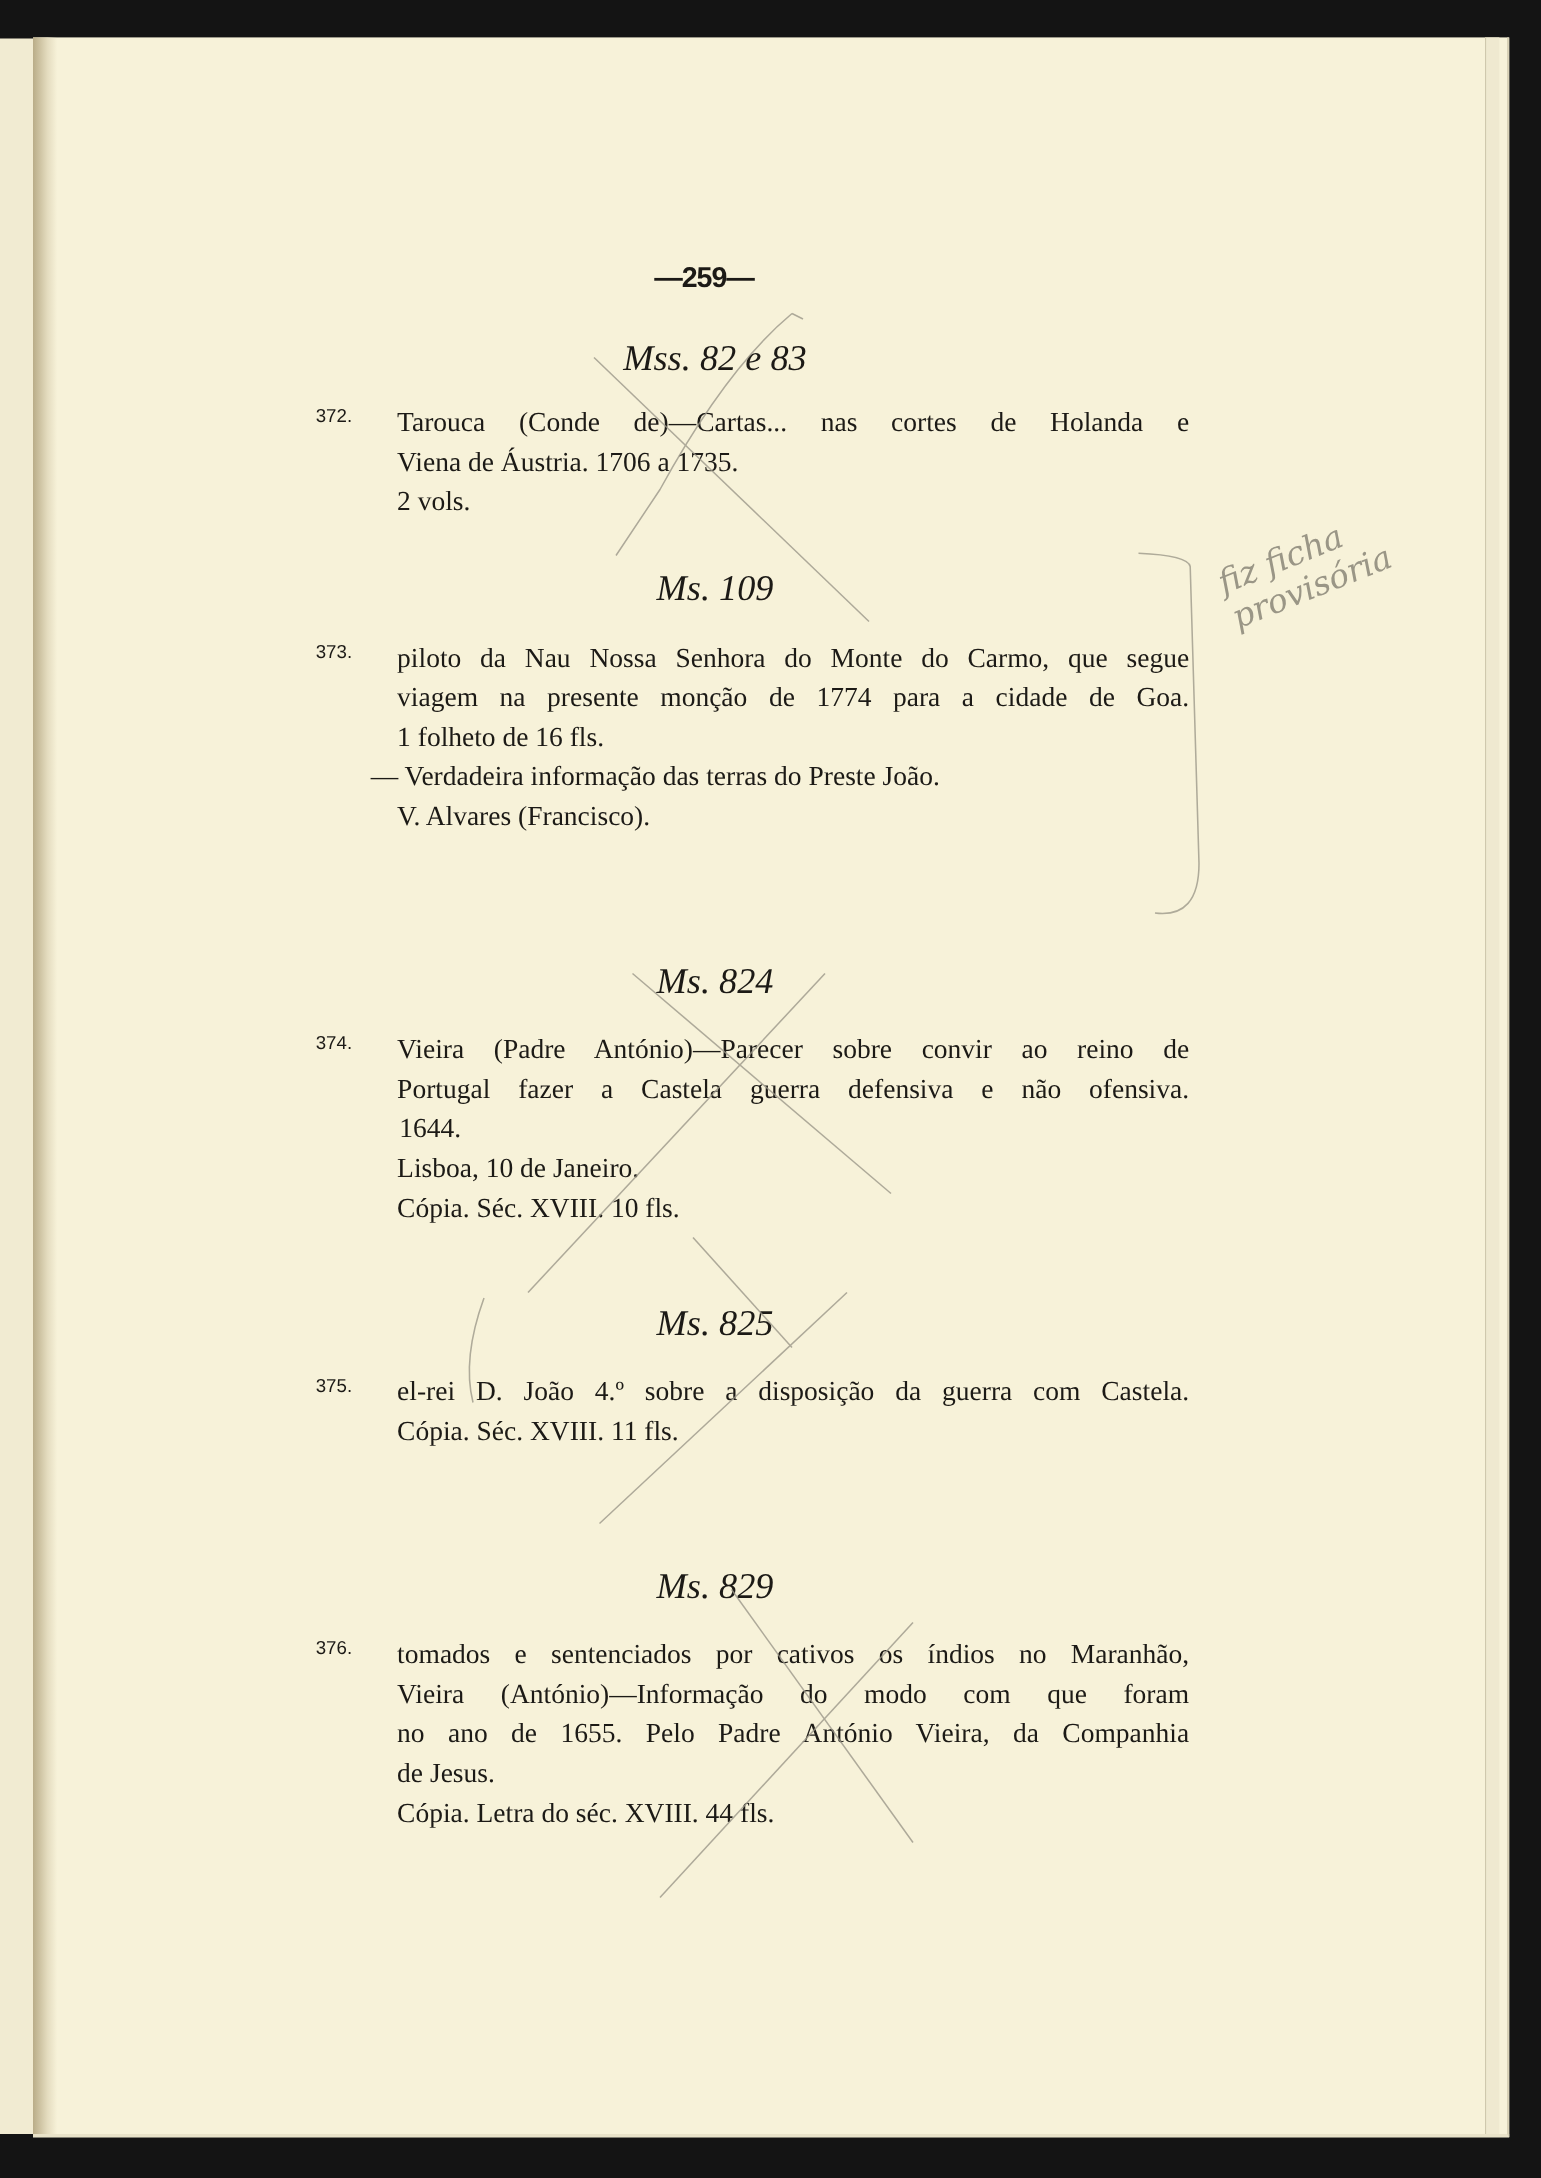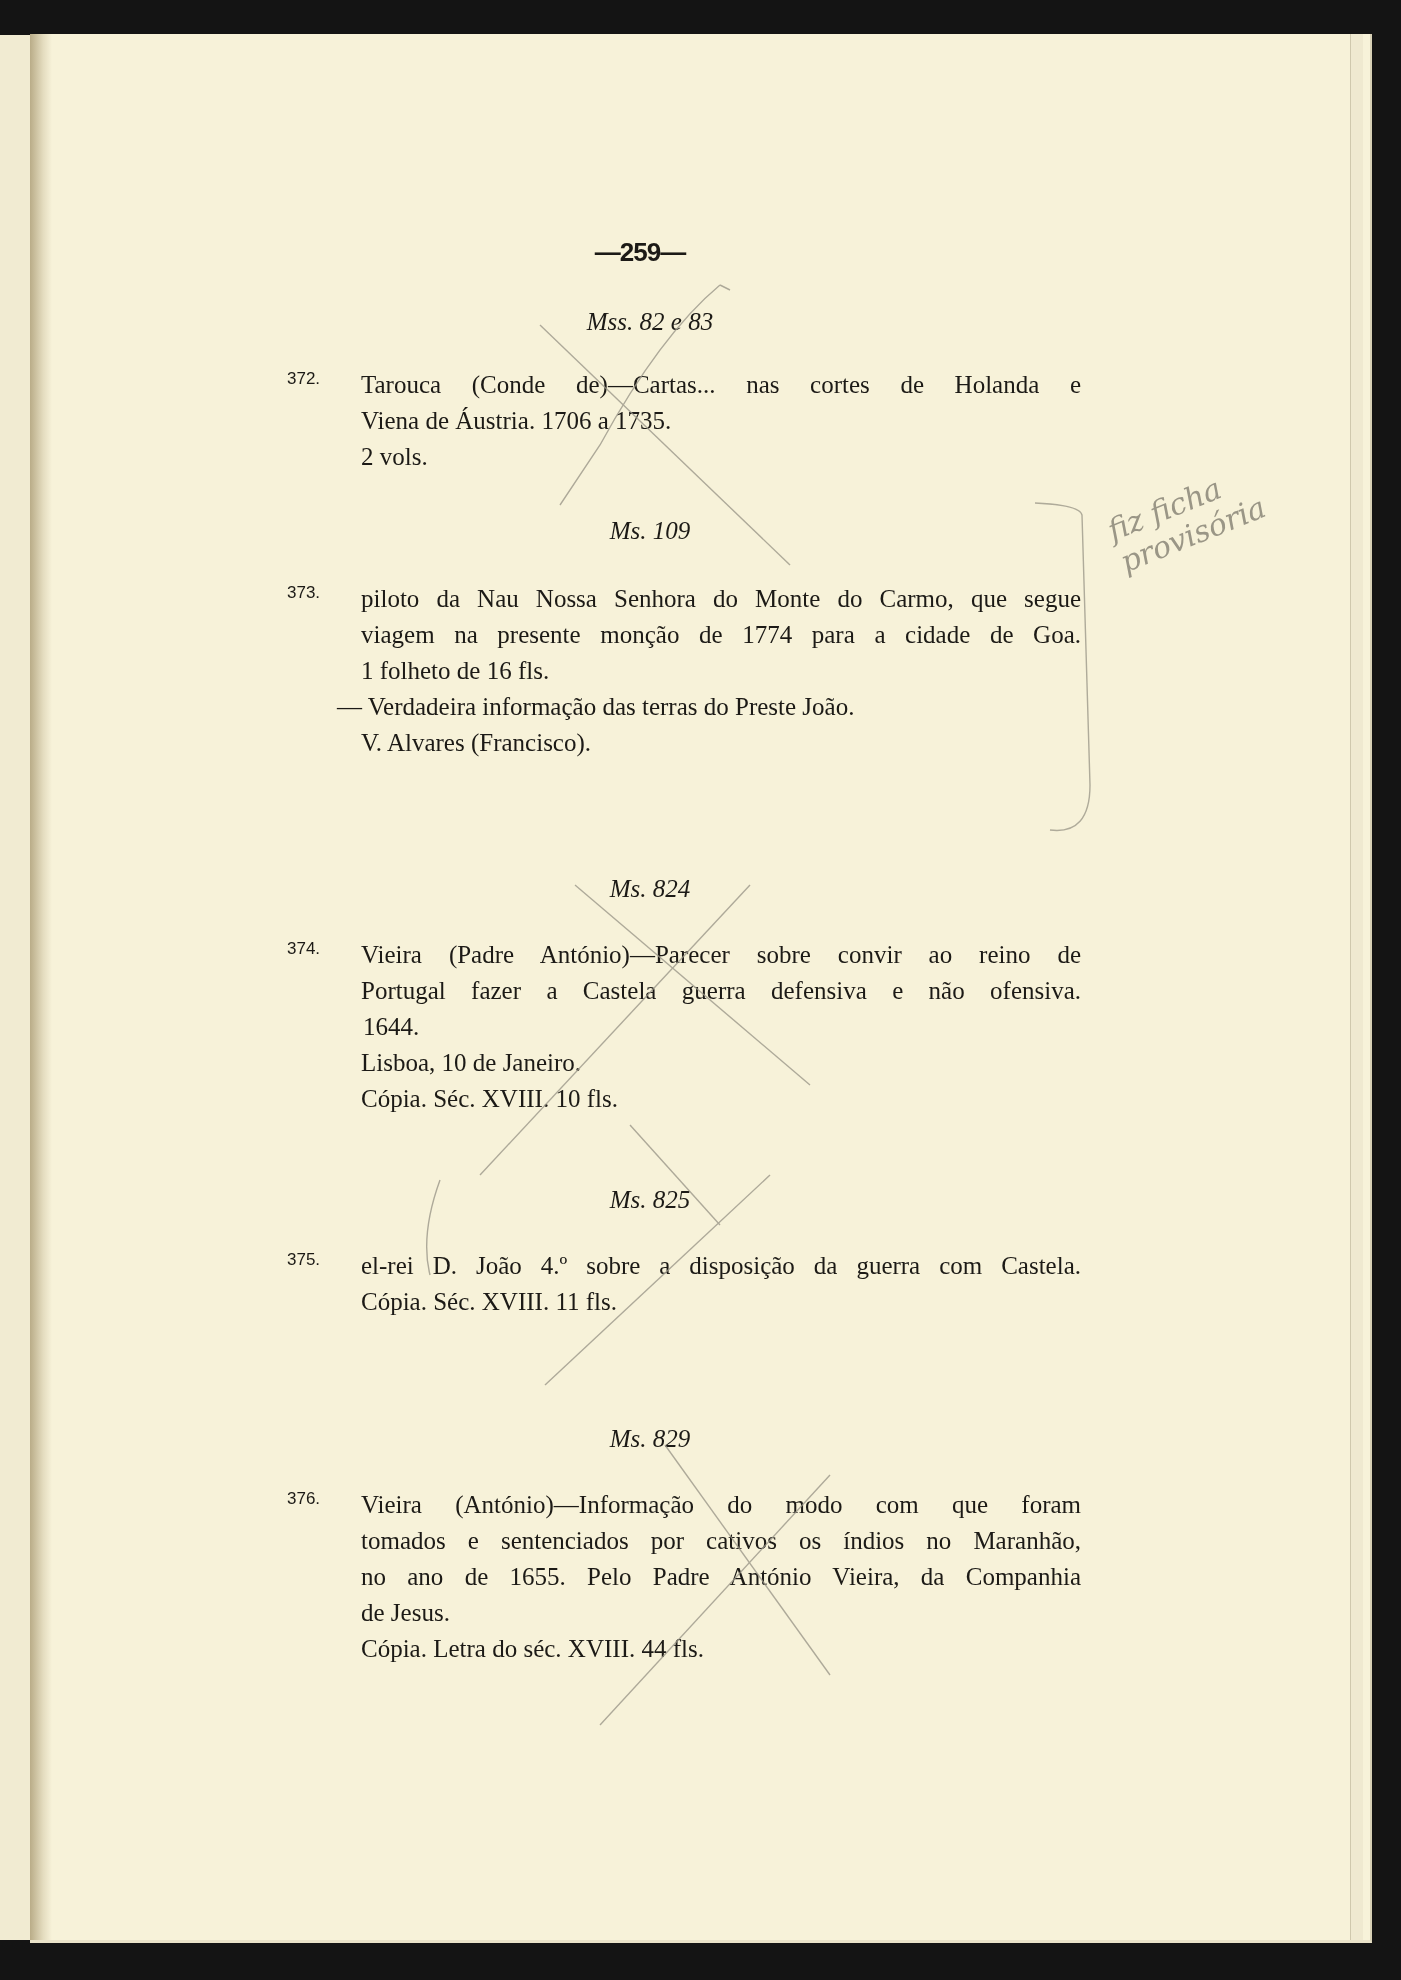--- a/index.html
+++ b/index.html
@@ -31,21 +31,21 @@
     position: absolute; left: 0; top: 5px; width: 1302px; height: 1980px;
     color: #1c1a16;
   }
   .page-number {
     position: absolute; left: 560px; top: 232px; width: 160px;
     font-family: "Liberation Sans Narrow", "Liberation Sans", sans-serif;
     font-weight: bold; font-size: 26px; text-align: center; letter-spacing: -1px;
   }
   .ms-heading {
     position: absolute; left: 500px; width: 300px; text-align: center;
-    font-style: italic; font-size: 25px;
+    font-style: italic; font-size: 33px;
   }
   .entry { position: absolute; left: 287px; width: 795px; }
   .entry-number {
     position: absolute; left: 0; top: 2px;
     font-family: "Liberation Sans", "DejaVu Sans", sans-serif;
     font-weight: normal; font-size: 17px;
   }
   .entry-body { position: absolute; left: 74px; width: 720px; }
   .line {
     display: block; height: 36px; line-height: 36px;
@@ -122,25 +122,25 @@
     <div class="entry-body">
       <span class="line justify it">el-rei D. João 4.º sobre a disposição da guerra com Castela.</span>
       <span class="line">Cópia. Séc. XVIII. 11 fls.</span>
     </div>
   </div>
 
   <div class="ms-heading" style="top:1420px">Ms. 829</div>
   <div class="entry" style="top:1482px">
     <span class="entry-number">376.</span>
     <div class="entry-body">
+      <span class="line justify it">tomados e sentenciados por cativos os índios no Maranhão,</span>
       <span class="line justify">
         <span>Vieira</span>
         <span class="it">(António)</span><span>—</span><span class="it">Informação do modo com que foram</span>
       </span>
-      <span class="line justify it">tomados e sentenciados por cativos os índios no Maranhão,</span>
       <span class="line justify it">no ano de 1655. Pelo Padre António Vieira, da Companhia</span>
       <span class="line it">de Jesus.</span>
       <span class="line">Cópia. Letra do séc. XVIII. 44 fls.</span>
     </div>
   </div>
 
   <svg class="annotation-svg" viewBox="0 0 1401 1980">
     <g stroke="#9c988a" stroke-width="1.4" fill="none" opacity="0.8">
 
       <path d="M 540 320 L 790 560"></path>

